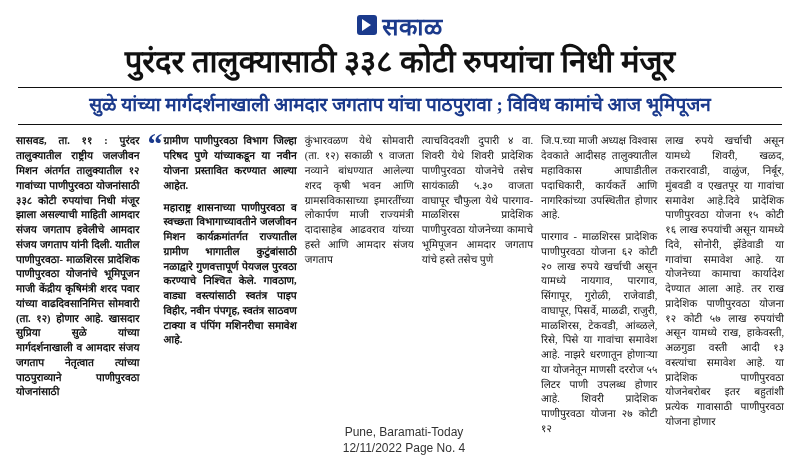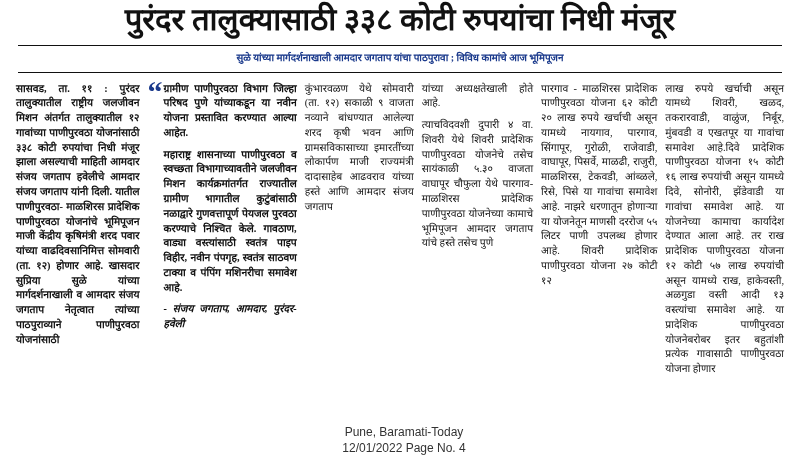--- a/index.html
+++ b/index.html
@@ -72,21 +72,21 @@
     text-align: center;
     letter-spacing: 0px;
   }
   .rule {
     border: 0;
     border-top: 1px solid #111;
     margin: 7px 18px 0 18px;
   }
   .subhead {
     font-family: "Liberation Serif", serif;
-    font-size: 10px;
+    font-size: 19px;
     font-weight: bold;
     color: #1b3a8c;
     text-align: center;
     padding: 6px 18px 0 18px;
     line-height: 1.2;
   }
   .rule2 {
     border: 0;
     border-top: 1px solid #111;
     margin: 8px 18px 0 18px;
@@ -149,58 +149,63 @@
     font-size: 12px;
     color: #333;
     line-height: 1.35;
   }
 </style>
 </head>
 <body>
 
 <div class="page">
 
+  <div class="masthead">
+    <div class="logo">
+      <span class="logo-mark"></span>
+      <span class="logo-text">सकाळ</span>
+    </div>
+  </div>
 
   <div class="headline-wrap">
     <div class="headline">पुरंदर तालुक्यासाठी ३३८ कोटी रुपयांचा निधी मंजूर</div>
   </div>
   <hr class="rule">
   <div class="subhead">सुळे यांच्या मार्गदर्शनाखाली आमदार जगताप यांचा पाठपुरावा ; विविध कामांचे आज भूमिपूजन</div>
   <hr class="rule2">
 
   <div class="columns">
 
     <div class="col" style="flex:1.02">
       <p class="dateline">सासवड, ता. ११ : पुरंदर तालुक्यातील राष्ट्रीय जलजीवन मिशन अंतर्गत तालुक्यातील १२ गावांच्या पाणीपुरवठा योजनांसाठी ३३८ कोटी रुपयांचा निधी मंजूर झाला असल्याची माहिती आमदार संजय जगताप हवेलीचे आमदार संजय जगताप यांनी दिली. यातील पाणीपुरवठा- माळशिरस प्रादेशिक पाणीपुरवठा योजनांचे भूमिपूजन माजी केंद्रीय कृषिमंत्री शरद पवार यांच्या वाढदिवसानिमित्त सोमवारी (ता. १२) होणार आहे. खासदार सुप्रिया सुळे यांच्या मार्गदर्शनाखाली व आमदार संजय जगताप नेतृत्वात त्यांच्या पाठपुराव्याने पाणीपुरवठा योजनांसाठी</p>
     </div>
 
     <div class="col col-quote" style="flex:1.10">
       <span class="quote-mark">“</span>
       <p>ग्रामीण पाणीपुरवठा विभाग जिल्हा परिषद पुणे यांच्याकडून या नवीन योजना प्रस्तावित करण्यात आल्या आहेत.</p>
       <p>महाराष्ट्र शासनाच्या पाणीपुरवठा व स्वच्छता विभागाच्यावतीने जलजीवन मिशन कार्यक्रमांतर्गत राज्यातील ग्रामीण भागातील कुटुंबांसाठी नळाद्वारे गुणवत्तापूर्ण पेयजल पुरवठा करण्याचे निश्चित केले. गावठाण, वाड्या वस्त्यांसाठी स्वतंत्र पाइप विहीर, नवीन पंपगृह, स्वतंत्र साठवण टाक्या व पंपिंग मशिनरीचा समावेश आहे.</p>
-      <p class="attrib">- संजय जगताप, आमदार, पुरंदर-हवेली</p>
     </div>
 
     <div class="col" style="flex:0.90">
       <p>कुंभारवळण येथे सोमवारी (ता. १२) सकाळी ९ वाजता नव्याने बांधण्यात आलेल्या शरद कृषी भवन आणि ग्रामसविकासाच्या इमारतींच्या लोकार्पण माजी राज्यमंत्री दादासाहेब आढवराव यांच्या हस्ते आणि आमदार संजय जगताप</p>
     </div>
 
     <div class="col" style="flex:0.92">
-      <p>यांच्या अध्यक्षतेखाली होते आहे.</p>
       <p>त्याचविदवशी दुपारी ४ वा. शिवरी येथे शिवरी प्रादेशिक पाणीपुरवठा योजनेचे तसेच सायंकाळी ५.३० वाजता वाघापूर चौफुला येथे पारगाव-माळशिरस प्रादेशिक पाणीपुरवठा योजनेच्या कामाचे भूमिपूजन आमदार जगताप यांचे हस्ते तसेच पुणे</p>
     </div>
 
     <div class="col" style="flex:0.96">
+      <p>जि.प.च्या माजी अध्यक्ष विश्वास देवकाते आदीसह तालुक्यातील महाविकास आघाडीतील पदाधिकारी, कार्यकर्ते आणि नागरिकांच्या उपस्थितीत होणार आहे.</p>
       <p>पारगाव - माळशिरस प्रादेशिक पाणीपुरवठा योजना ६२ कोटी २० लाख रुपये खर्चाची असून यामध्ये नायगाव, पारगाव, सिंगापूर, गुरोळी, राजेवाडी, वाघापूर, पिसर्वे, माळढी, राजुरी, माळशिरस, टेकवडी, आंब्ळले, रिसे, पिसे या गावांचा समावेश आहे. नाझरे धरणातून होणाऱ्या या योजनेतून माणसी दररोज ५५ लिटर पाणी उपलब्ध होणार आहे. शिवरी प्रादेशिक पाणीपुरवठा योजना २७ कोटी १२</p>
     </div>
 
     <div class="col" style="flex:0.98">
       <p>लाख रुपये खर्चाची असून यामध्ये शिवरी, खळद, तकरारवाडी, वाळुंज, निर्बूर, मुंबवडी व एखतपूर या गावांचा समावेश आहे.दिवे प्रादेशिक पाणीपुरवठा योजना १५ कोटी १६ लाख रुपयांची असून यामध्ये दिवे, सोनोरी, झेंडेवाडी या गावांचा समावेश आहे. या योजनेच्या कामाचा कार्यादेश देण्यात आला आहे. तर राख प्रादेशिक पाणीपुरवठा योजना १२ कोटी ५७ लाख रुपयांची असून यामध्ये राख, हाकेवस्ती, अळगुडा वस्ती आदी १३ वस्त्यांचा समावेश आहे. या प्रादेशिक पाणीपुरवठा योजनेबरोबर इतर बहुतांशी प्रत्येक गावासाठी पाणीपुरवठा योजना होणार</p>
     </div>
 
   </div>
 
   <div class="footer">
     <div>Pune, Baramati-Today</div>
-    <div>12/01/2022 Page No. 4</div>
+    <div>12/11/2022 Page No. 4</div>
   </div>
 
 </div>
 
 </body></html>

